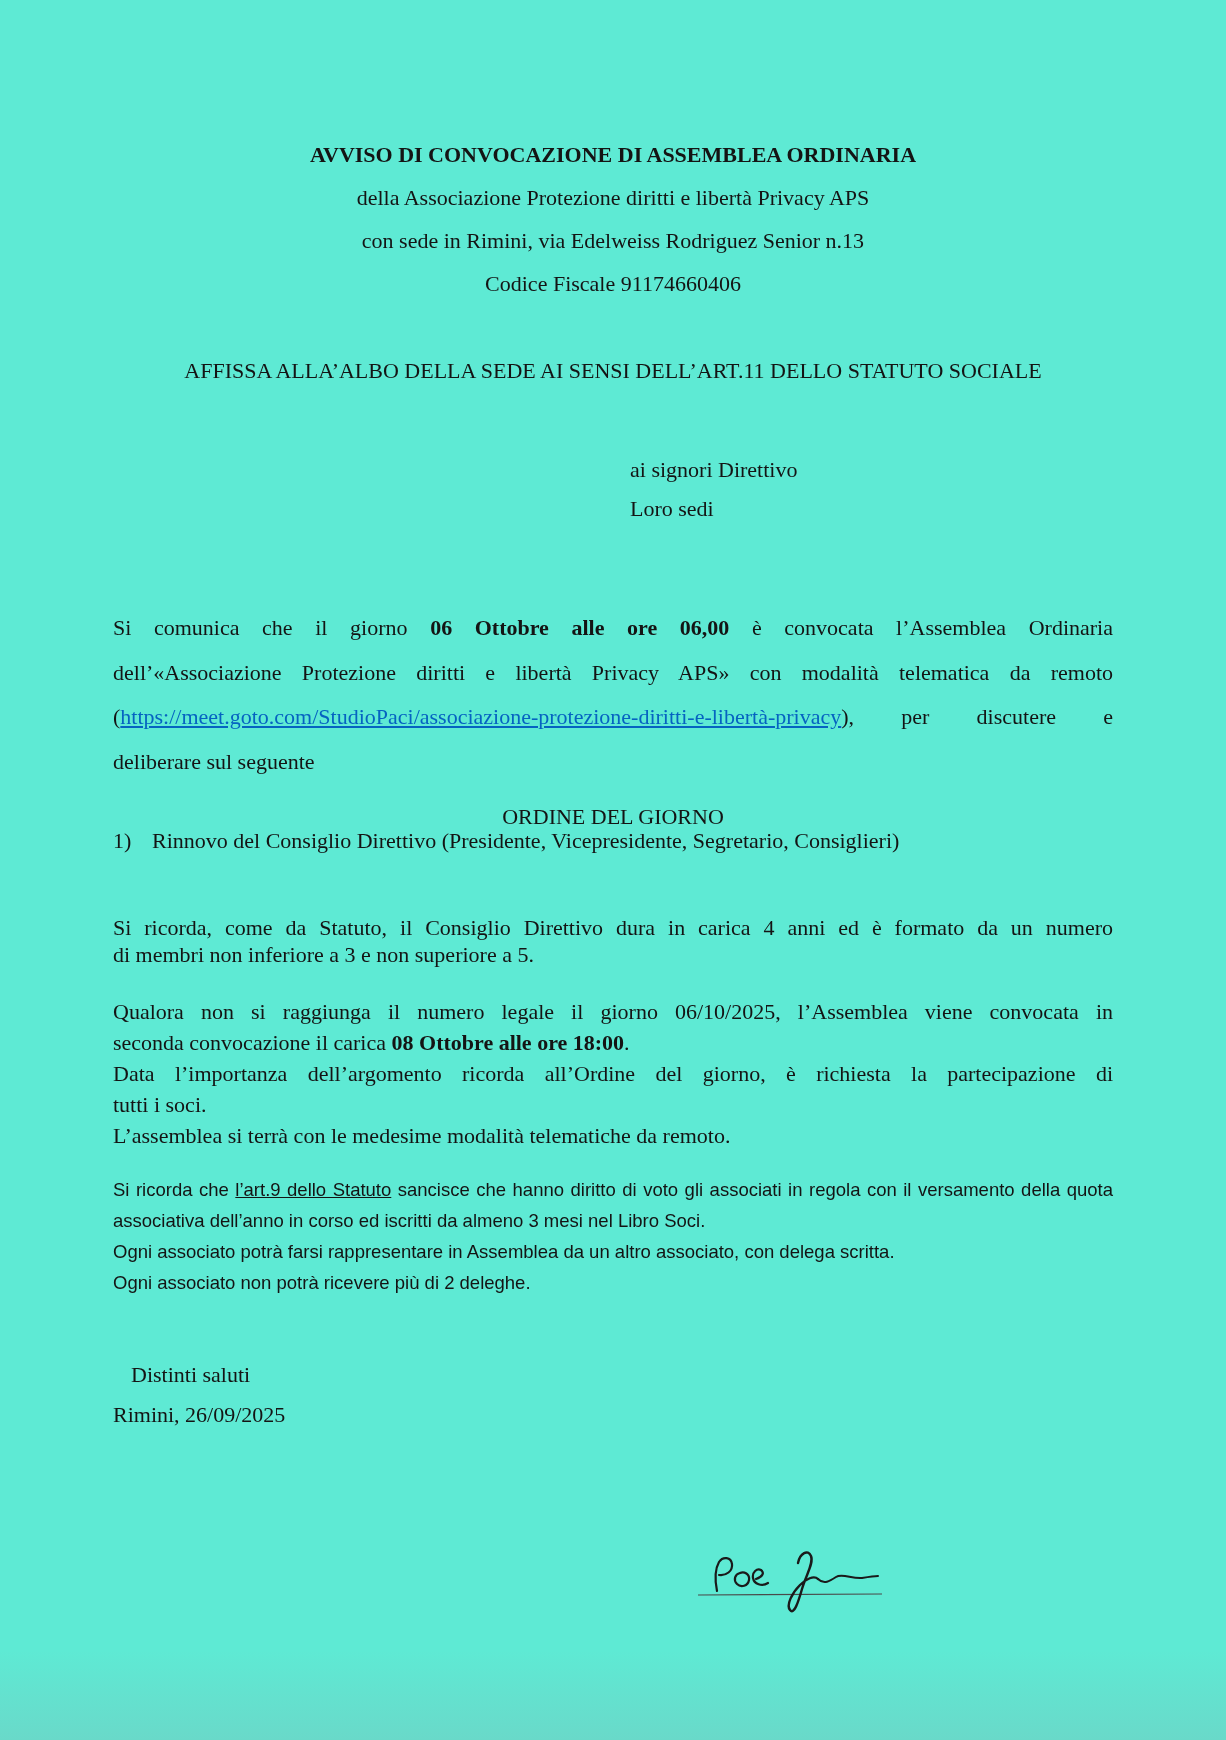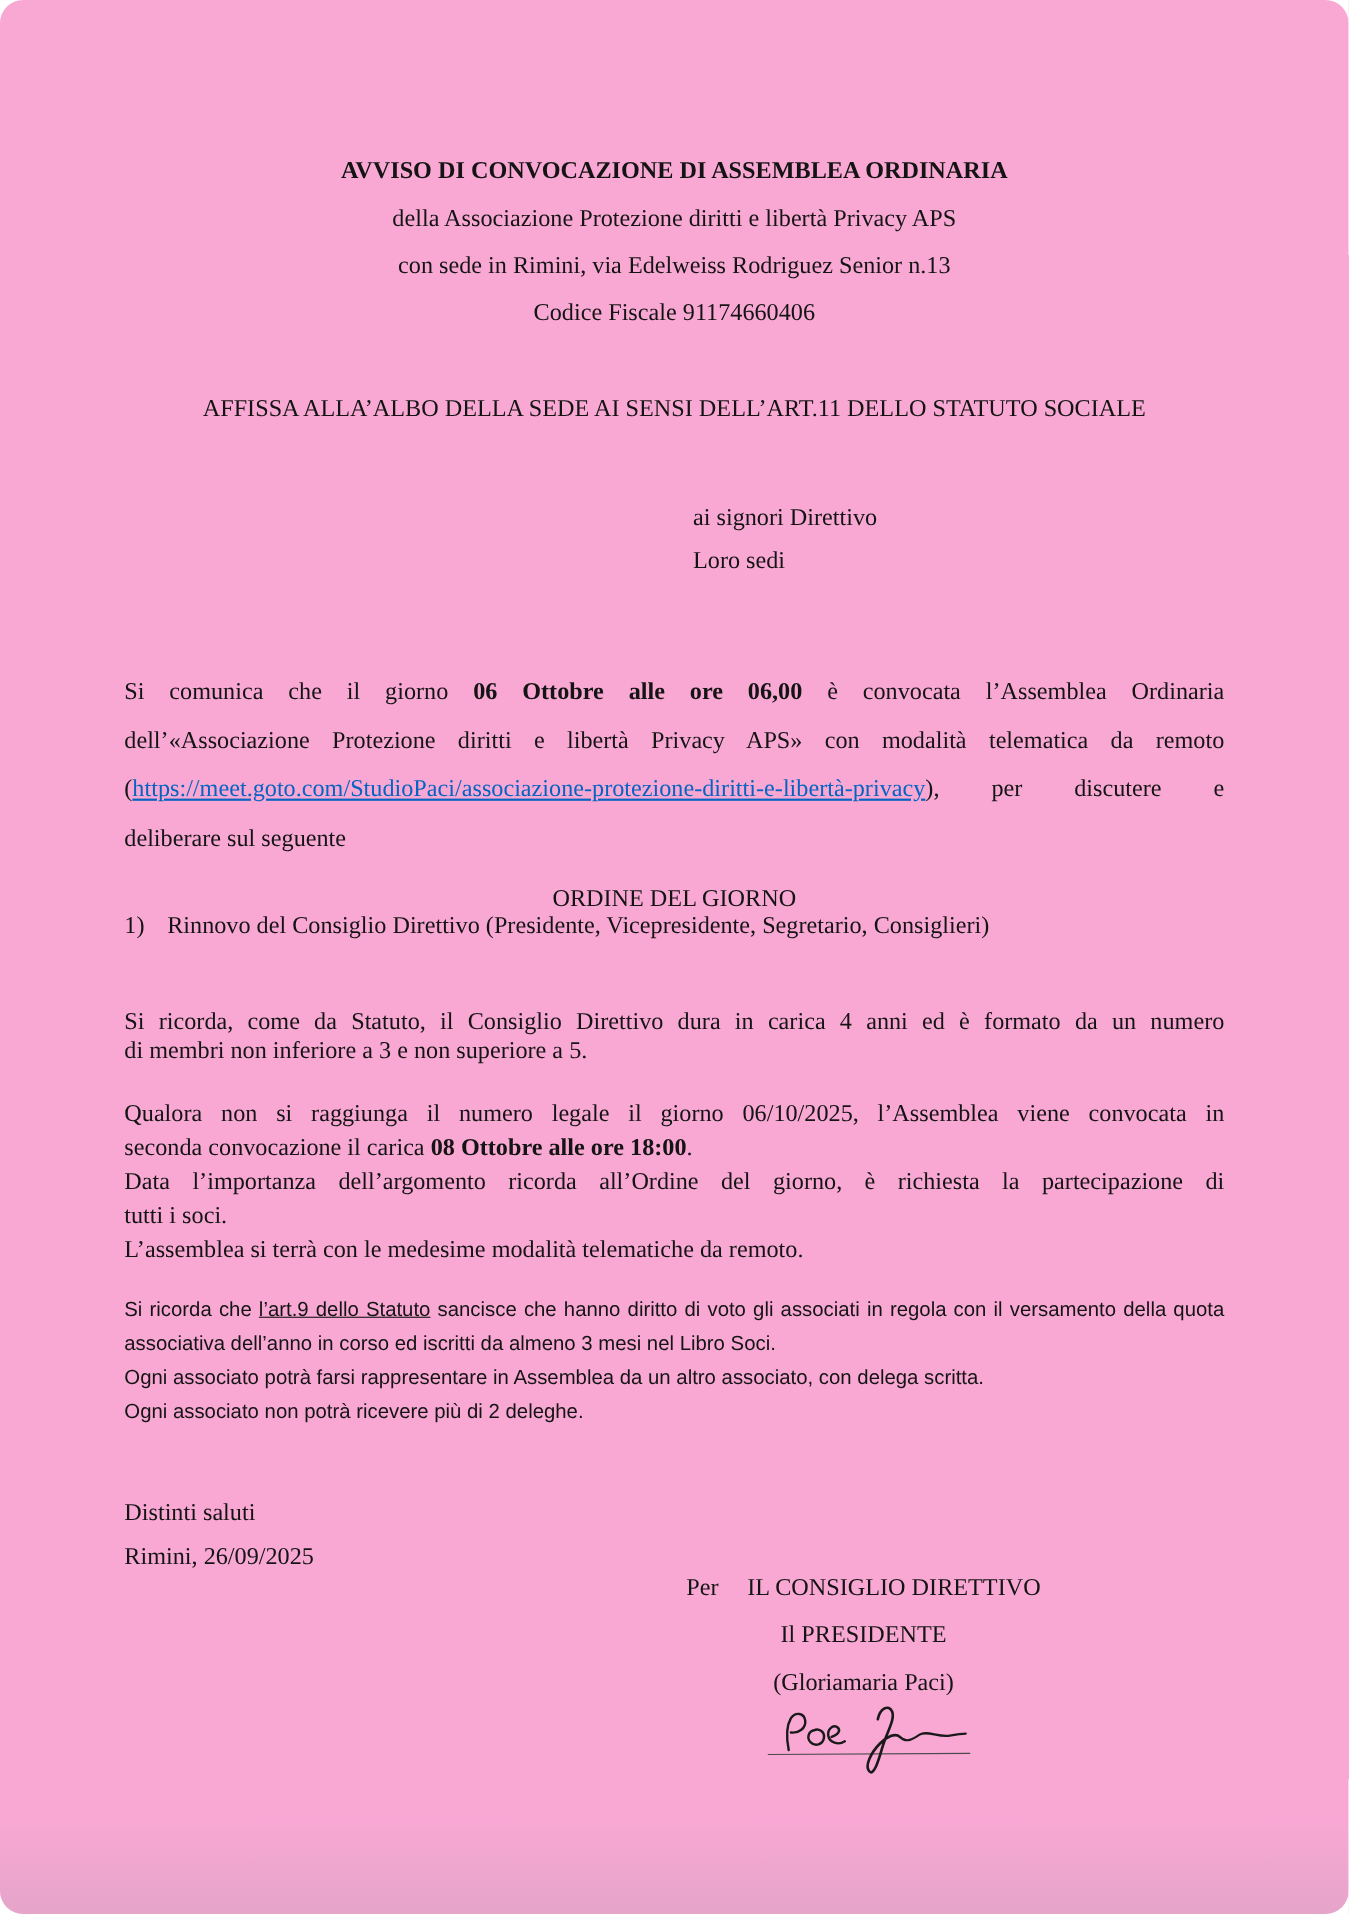--- a/index.html
+++ b/index.html
@@ -1,25 +1,24 @@
 <!DOCTYPE html>
 <html><head>
 <meta charset="utf-8">
 <style>
   html, body { margin: 0; padding: 0; background: #ffffff; }
   .page {
     position: relative;
     width: 1226px;
     height: 1740px;
-    background: #f9a8d4;
+    background: #5eead4;
     font-family: "Liberation Serif", "DejaVu Serif", serif;
     color: #141414;
     font-size: 22px;
     overflow: hidden;
-    border-radius: 21px;
   }
   .abs { position: absolute; }
   .col { left: 113px; width: 1000px; }
   .center { text-align: center; }
   .jline { text-align: justify; text-align-last: justify; white-space: nowrap; }
   .bold { font-weight: bold; }
 
   .header { top: 133px; line-height: 43px; }
   .header .title { font-weight: bold; }
 
@@ -39,21 +38,21 @@
   .secondcall { top: 996px; line-height: 31px; }
 
   .fineprint {
     top: 1174px;
     line-height: 31px;
     font-family: "Liberation Sans", "DejaVu Sans", sans-serif;
     font-size: 18.5px;
   }
   .fineprint .uline { text-decoration: underline; }
 
-  .salutation { top: 1360px; line-height: 30px; }
+  .salutation { top: 1360px; line-height: 30px; margin-left: 18px; }
   .placedate { top: 1400px; line-height: 30px; }
 
   .sigblock { left: 565px; top: 1421px; width: 440px; text-align: center; line-height: 43px; }
   .sigblock .per-gap { display: inline-block; width: 26px; }
 
   .signature { left: 690px; top: 1545px; width: 200px; height: 78px; }
 
   .bottom-shade {
     left: 0; bottom: 0; width: 100%; height: 90px;
     background: linear-gradient(180deg, rgba(160,160,165,0) 0%, rgba(150,150,158,0.20) 100%);
@@ -111,25 +110,20 @@
   <div class="abs col fineprint">
     <div class="jline"><span>Si ricorda che </span><span class="uline">l’art.9 dello Statuto</span><span> sancisce che hanno diritto di voto gli associati in regola con il versamento della quota</span></div>
     <div>associativa dell’anno in corso ed iscritti da almeno 3 mesi nel Libro Soci.</div>
     <div>Ogni associato potrà farsi rappresentare in Assemblea da un altro associato, con delega scritta.</div>
     <div>Ogni associato non potrà ricevere più di 2 deleghe.</div>
   </div>
 
   <div class="abs col salutation">Distinti saluti</div>
   <div class="abs col placedate">Rimini, 26/09/2025</div>
 
-  <div class="abs sigblock">
-    <div><span>Per</span><span class="per-gap"></span><span>IL CONSIGLIO DIRETTIVO</span></div>
-    <div>Il PRESIDENTE</div>
-    <div>(Gloriamaria Paci)</div>
-  </div>
 
   <svg class="abs signature" viewBox="0 0 200 78" xmlns="http://www.w3.org/2000/svg">
     <path d="M8,50 L192,49" stroke="#4a4a4a" stroke-width="1.1" fill="none"></path>
     <path d="M27,46 C25,36 25,24 29,17 C33,11 41,12 42,19 C43,26 36,31 29,30" stroke="#1a1a1a" stroke-width="2.2" fill="none" stroke-linecap="round"></path>
     <path d="M50,28 C45,29 43,35 47,39 C51,43 58,41 59,35 C60,29 54,26 50,28" stroke="#1a1a1a" stroke-width="2.2" fill="none" stroke-linecap="round"></path>
     <path d="M66,34 C72,32 75,28 71,25 C67,23 62,27 63,33 C64,39 72,42 78,38" stroke="#1a1a1a" stroke-width="2.2" fill="none" stroke-linecap="round"></path>
     <path d="M108,18 C110,8 118,4 121,11 C124,18 116,30 112,44 C108,58 104,70 100,65 C96,60 102,48 110,40 C116,34 124,30 128,34" stroke="#1a1a1a" stroke-width="2.4" fill="none" stroke-linecap="round"></path>
     <path d="M128,34 C134,40 140,36 146,32 C152,28 162,34 172,33 C178,32 184,31 188,31" stroke="#1a1a1a" stroke-width="2" fill="none" stroke-linecap="round"></path>
   </svg>
 

